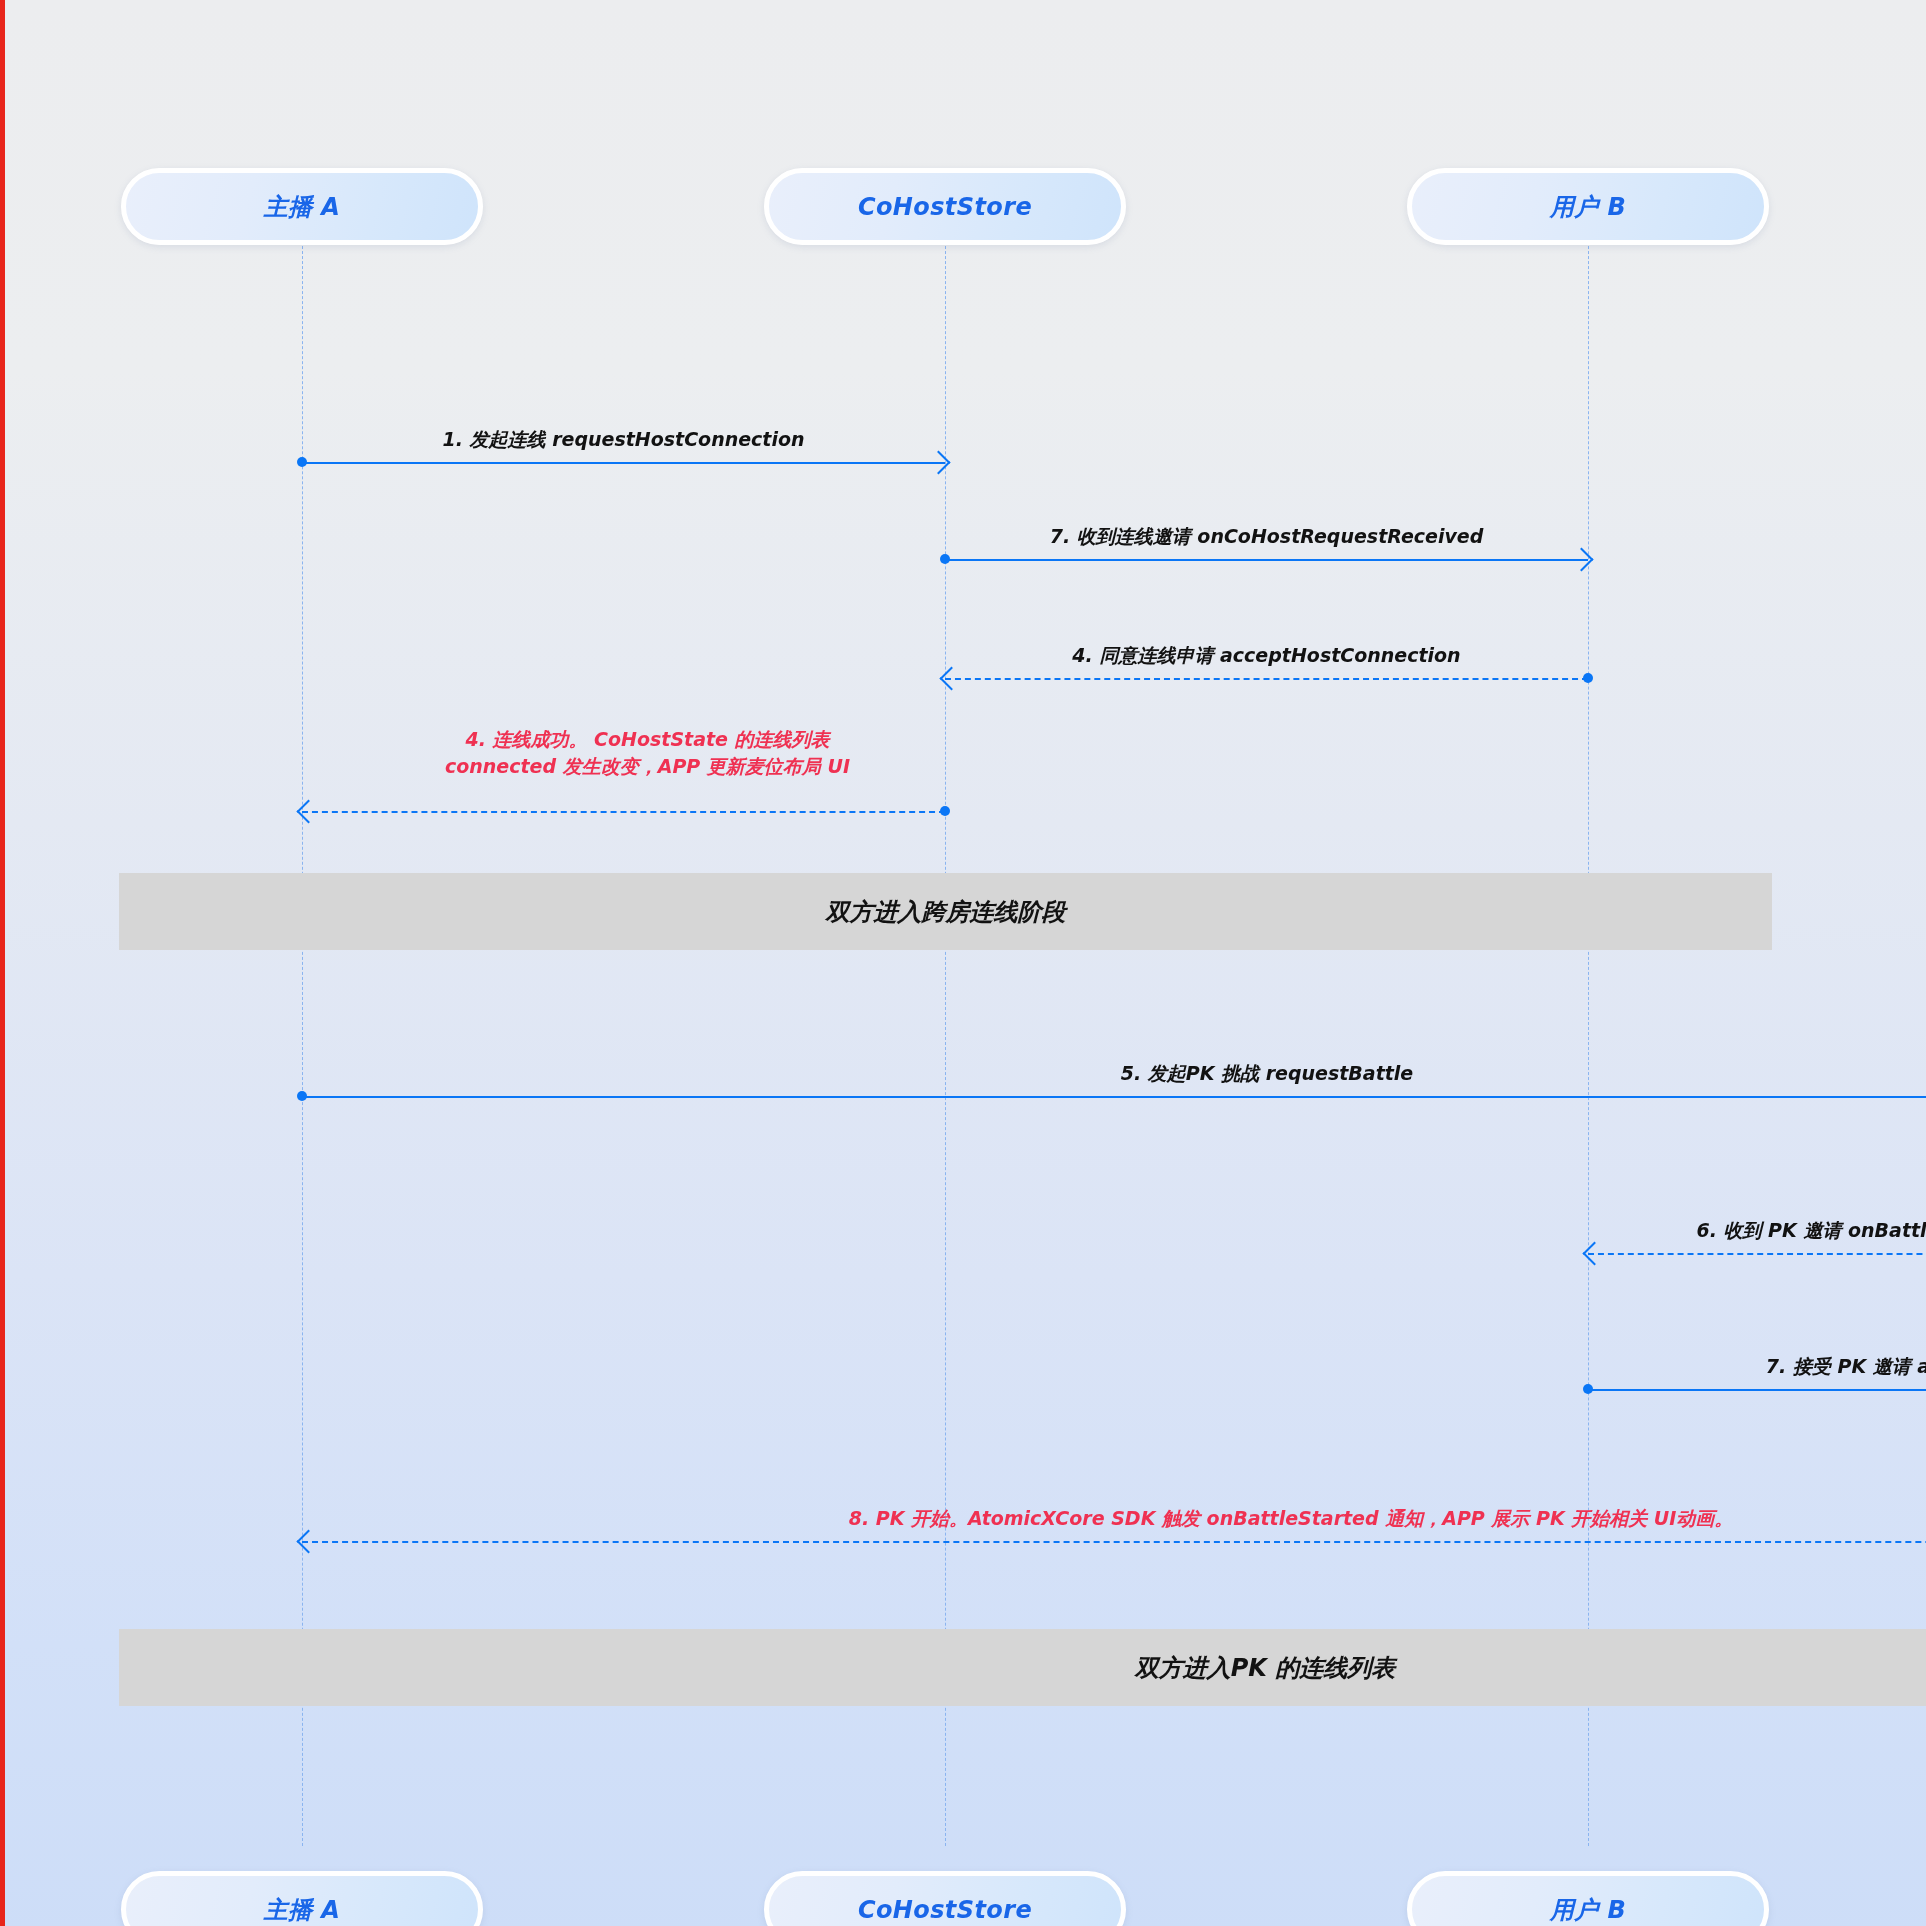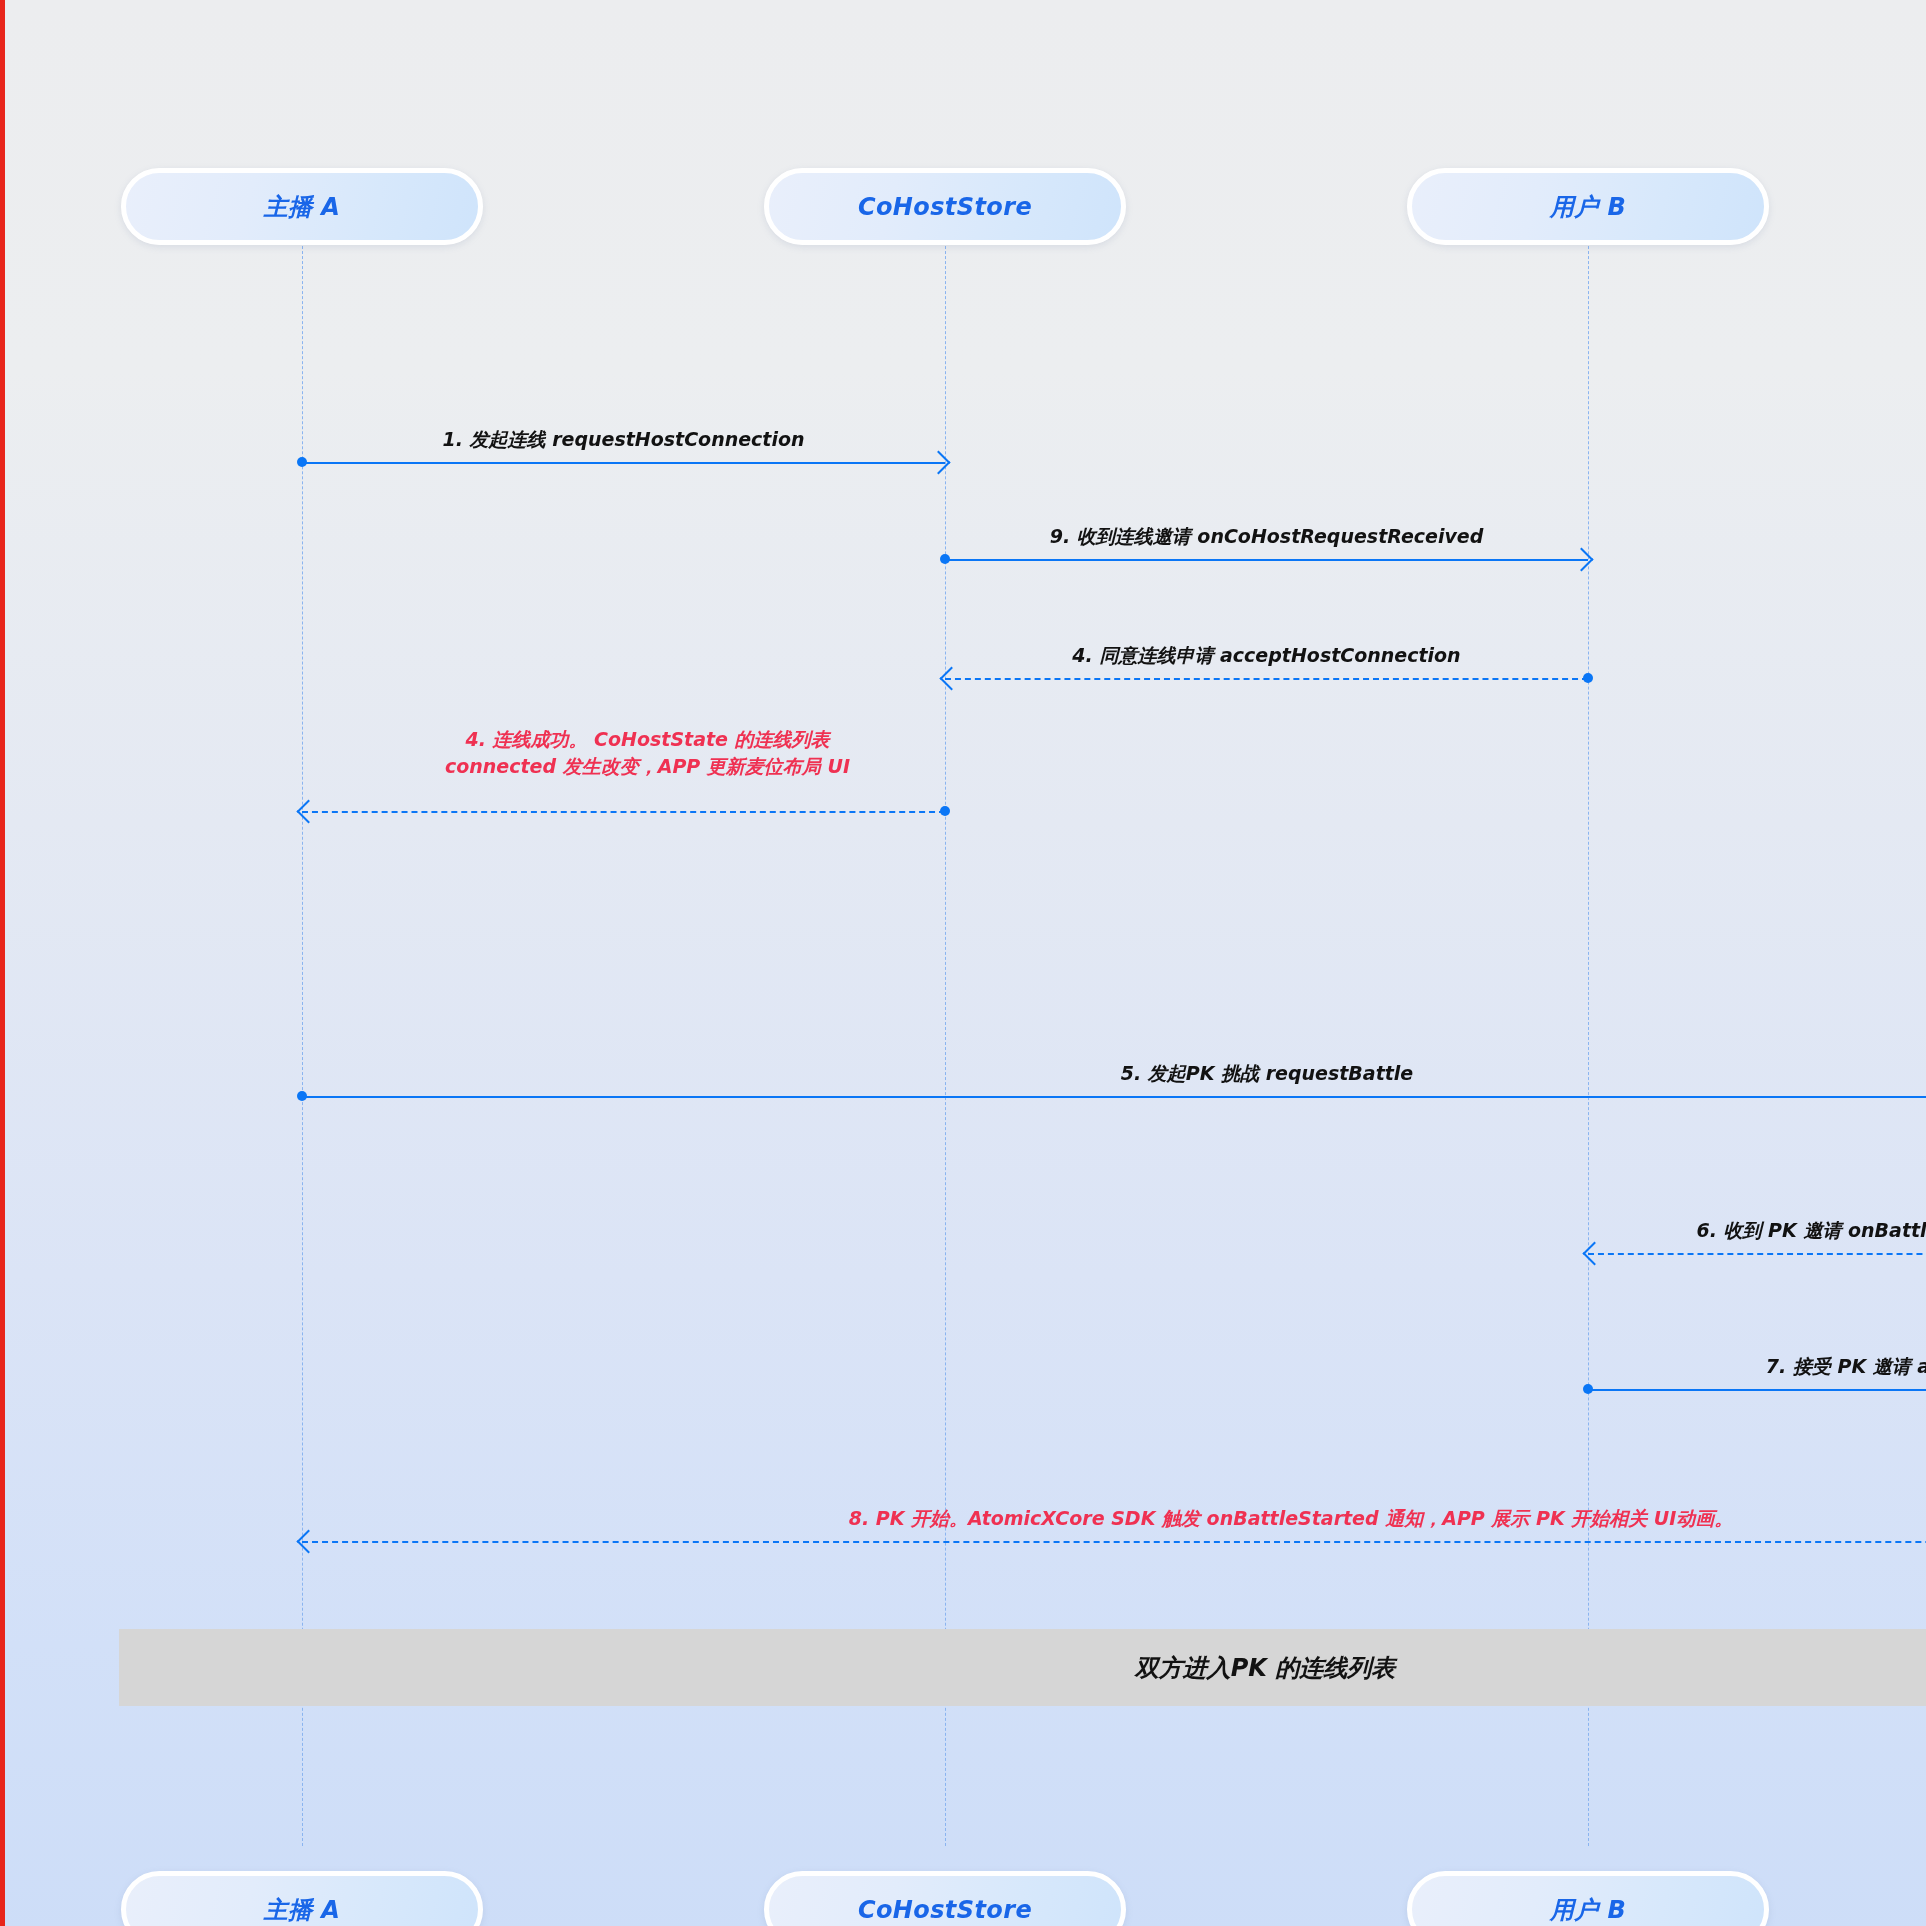--- a/index.html
+++ b/index.html
@@ -149,41 +149,44 @@
   </div>
 
   <div class="msg to-right" style="left:297px; width:643px; top:462px;">
     <div class="msg-label" style="top:-35px;">1. 发起连线 requestHostConnection</div>
     <div class="line"></div>
     <div class="dot"></div>
     <div class="head"></div>
   </div>
 
   <div class="msg to-right" style="left:940px; width:643px; top:559px;">
-    <div class="msg-label" style="top:-35px;">9. 收到连线邀请 onCoHostRequestReceived</div>
+    <div class="msg-label" style="top:-35px;">7. 收到连线邀请 onCoHostRequestReceived</div>
     <div class="line"></div>
     <div class="dot"></div>
     <div class="head"></div>
   </div>
 
   <div class="msg to-left dashed" style="left:940px; width:643px; top:678px;">
     <div class="msg-label" style="top:-35px;">4. 同意连线申请 acceptHostConnection</div>
     <div class="line"></div>
     <div class="dot"></div>
     <div class="head"></div>
   </div>
 
   <div class="msg to-left dashed" style="left:297px; width:643px; top:811px;">
     <div class="msg-label two-line red" style="top:-84px;">4. 连线成功。 CoHostState 的连线列表</div>
     <div class="msg-label two-line red" style="top:-57px;">connected 发生改变，APP 更新麦位布局 UI</div>
     <div class="line"></div>
     <div class="dot"></div>
     <div class="head"></div>
   </div>
 
+  <div class="separator" style="left:114px; top:873px; width:1653px;">
+    <span class="separator-label">双方进入跨房连线阶段</span>
+  </div>
 
   <div class="msg to-right" style="left:297px; width:1930px; top:1096px;">
     <div class="msg-label" style="top:-35px;">5. 发起PK 挑战 requestBattle</div>
     <div class="line"></div>
     <div class="dot"></div>
 
   </div>
 
   <div class="msg to-left dashed" style="left:1583px; width:643px; top:1253px;">
     <div class="msg-label" style="top:-35px;">6. 收到 PK 邀请 onBattleRequestReceived</div>

